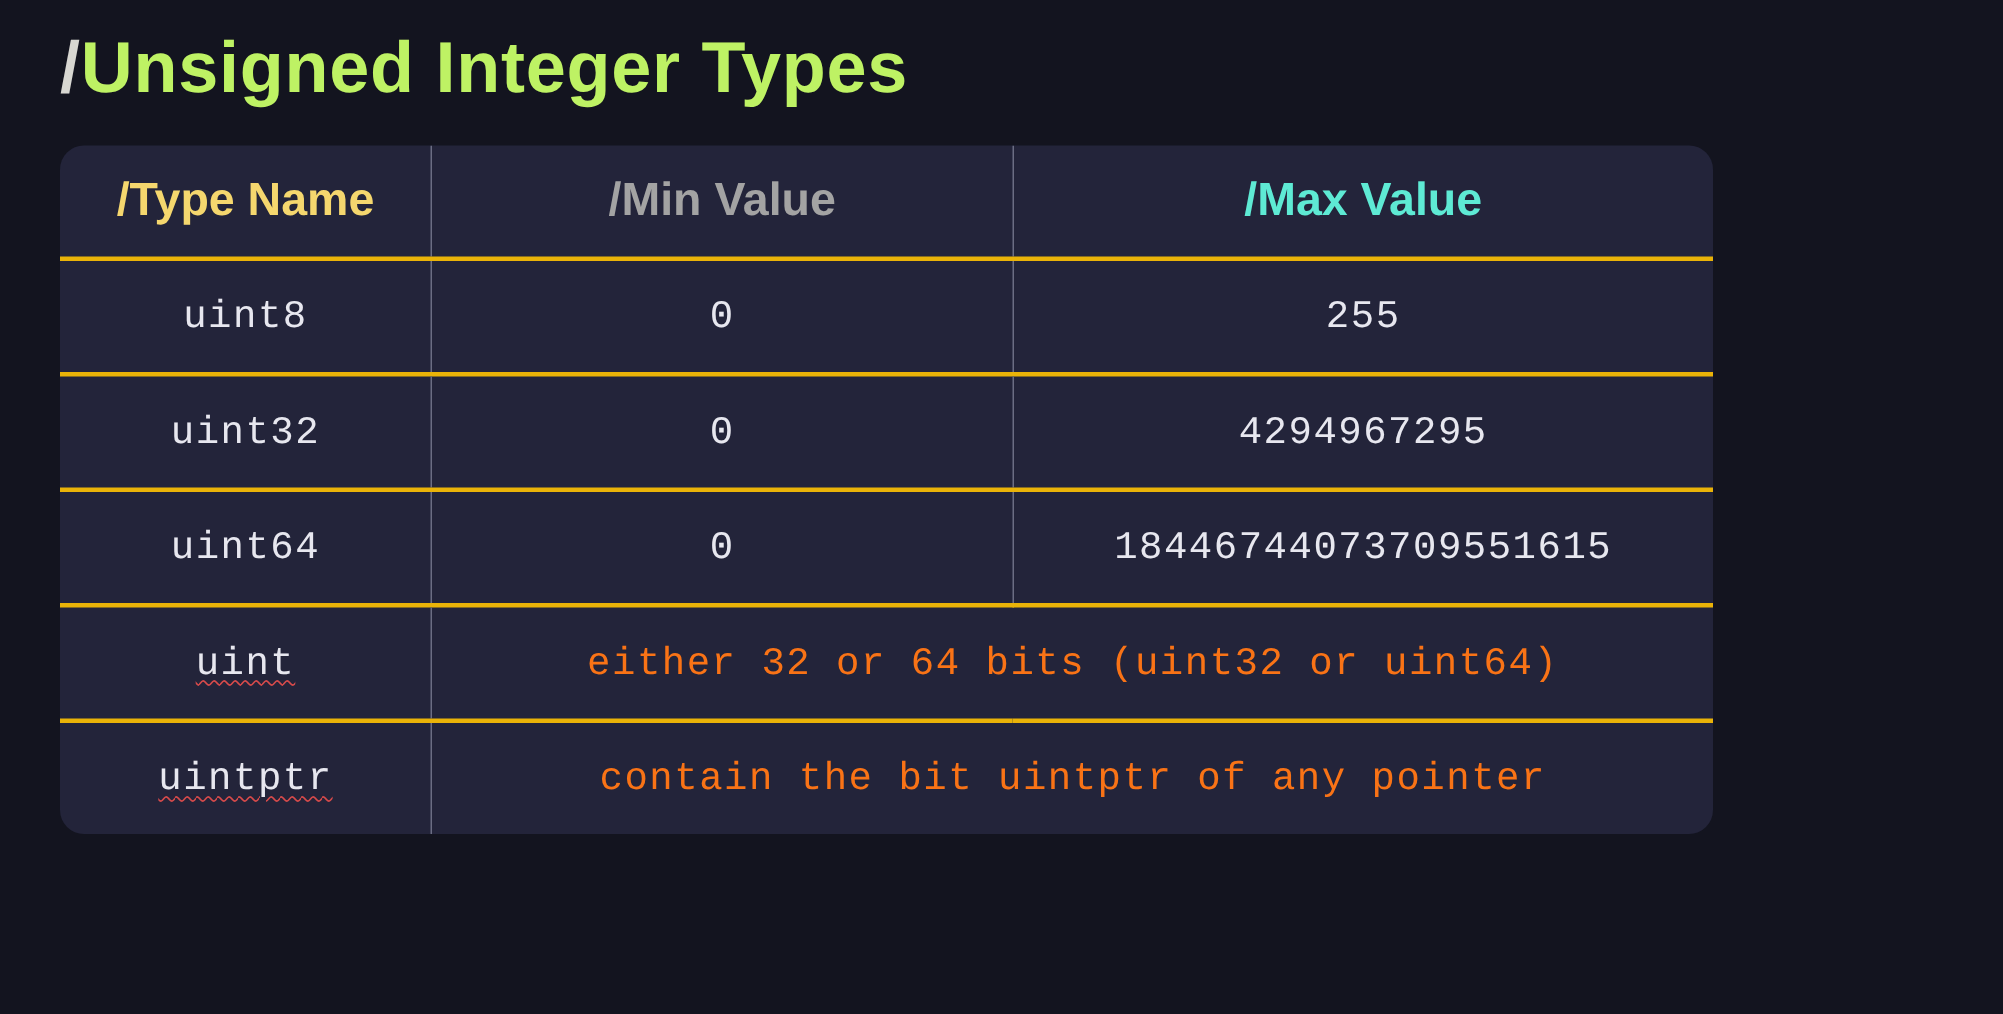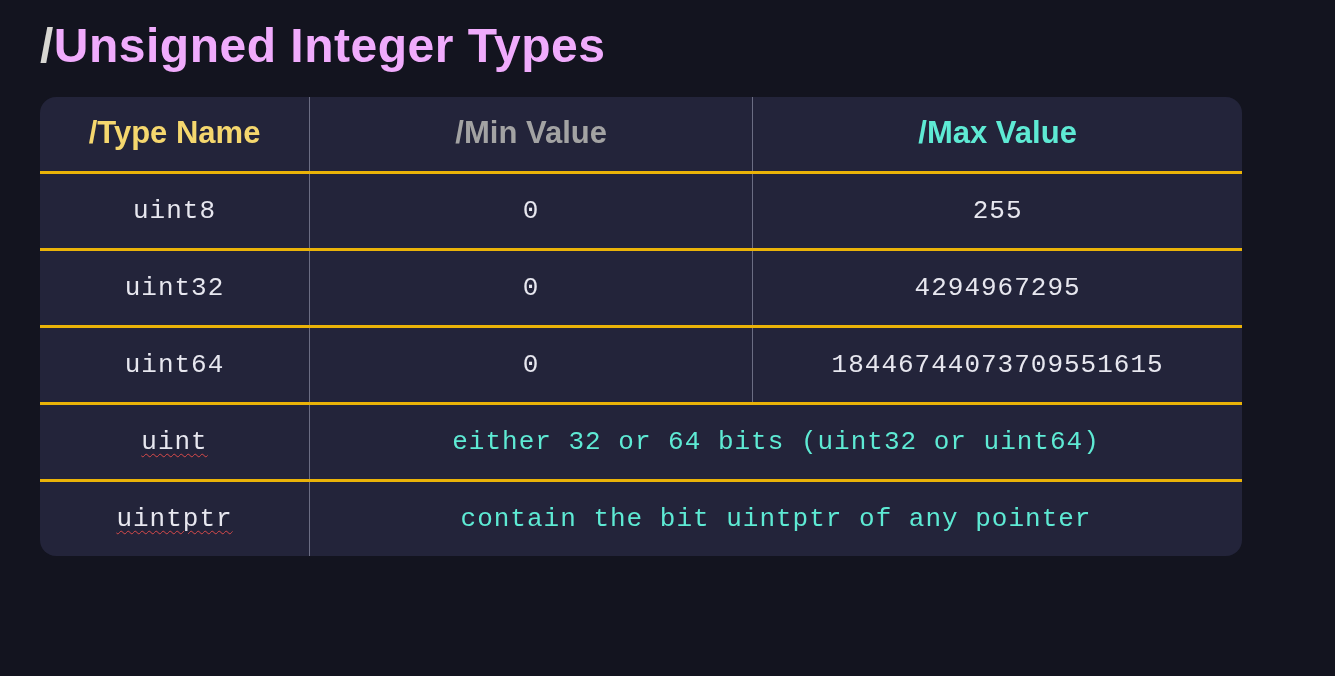--- a/index.html
+++ b/index.html
@@ -21,24 +21,24 @@
     color: #d8d7d2;
     letter-spacing: 0.5px;
     margin: 0 0 24px 0;
     display: flex;
     align-items: baseline;
   }
   .title-slash {
     color: #d8d7d2;
   }
   .title-text {
-    color: #f0abfc;
+    color: #bef264;
   }
   table {
-    width: 1202px;
+    width: 1102px;
     border-collapse: collapse;
     background: #23243a;
     border-radius: 16px;
     overflow: hidden;
   }
   th, td {
     text-align: center;
     vertical-align: middle;
   }
   thead th {
@@ -71,21 +71,21 @@
   .spellcheck {
     text-decoration: underline;
     text-decoration-style: wavy;
     text-decoration-color: #d94a4a;
     text-decoration-thickness: 1.2px;
     text-underline-offset: 4px;
   }
   .span-cell {
     font-family: "Menlo", "Consolas", "Courier New", monospace;
     font-size: 26px;
-    color: #5eead4;
+    color: #f97316;
     letter-spacing: 1px;
   }
 </style>
 </head>
 <body>
 <div class="page">
 
 <h1 class="title-line">
   <span class="title-slash">/</span>
       <span class="title-text">Unsigned Integer Types</span>

